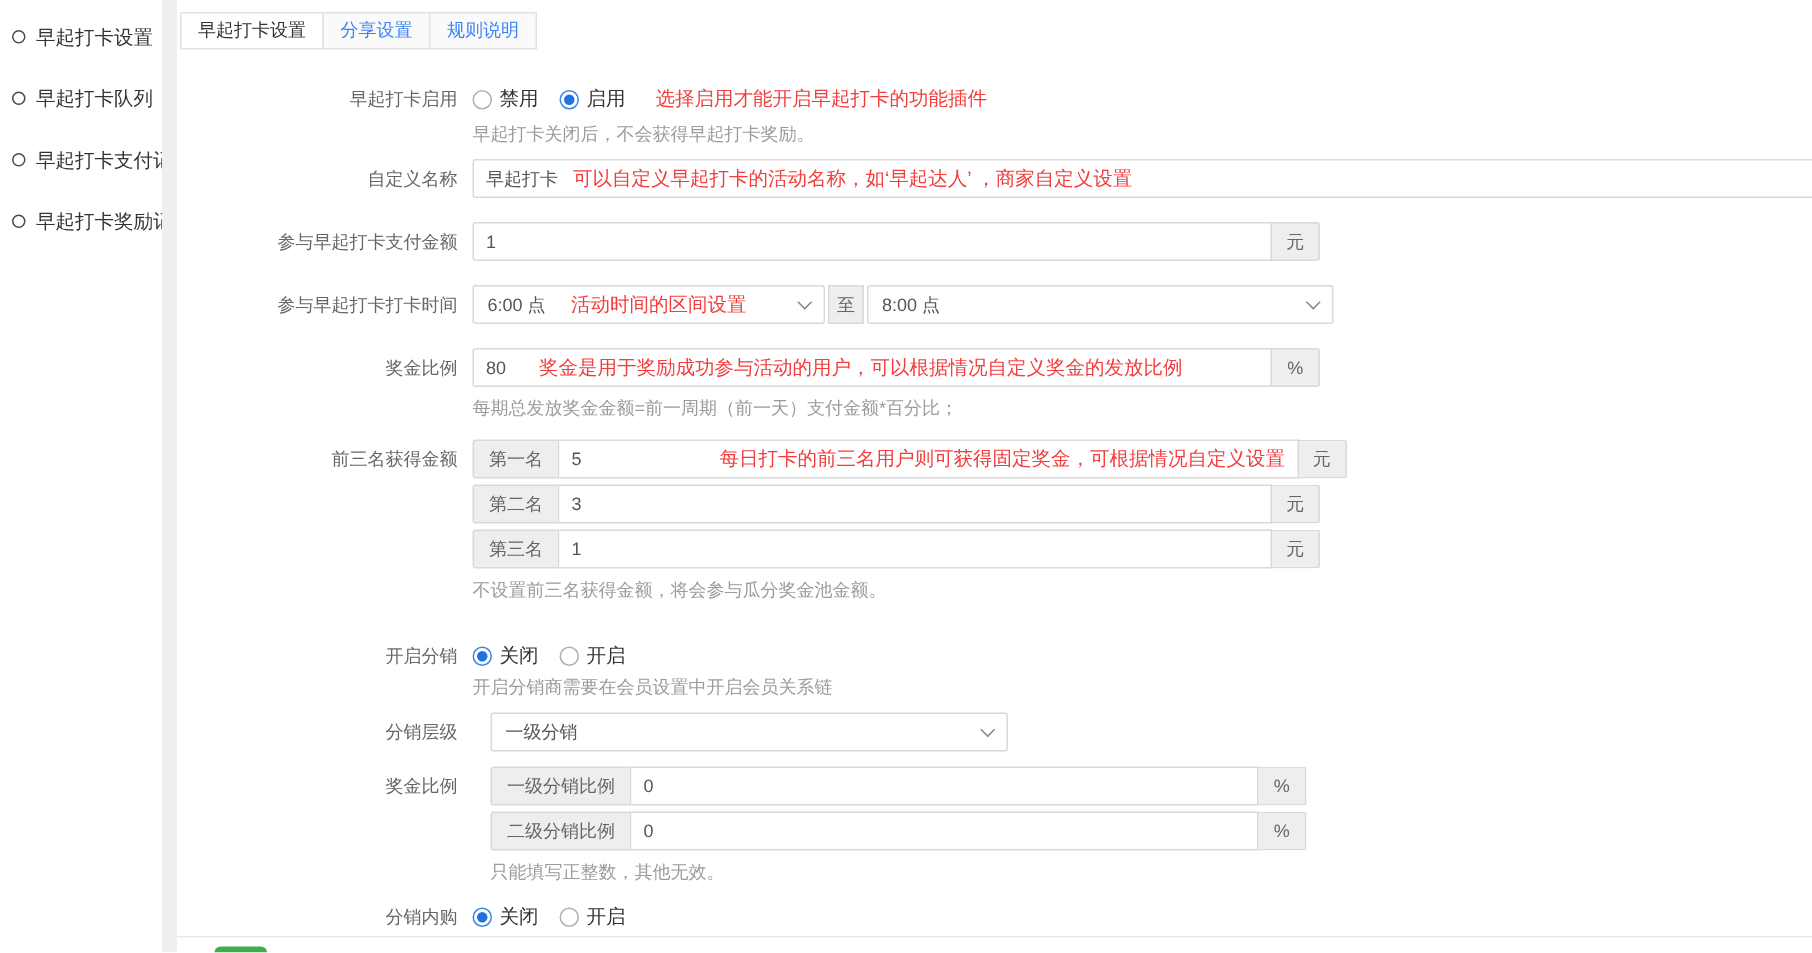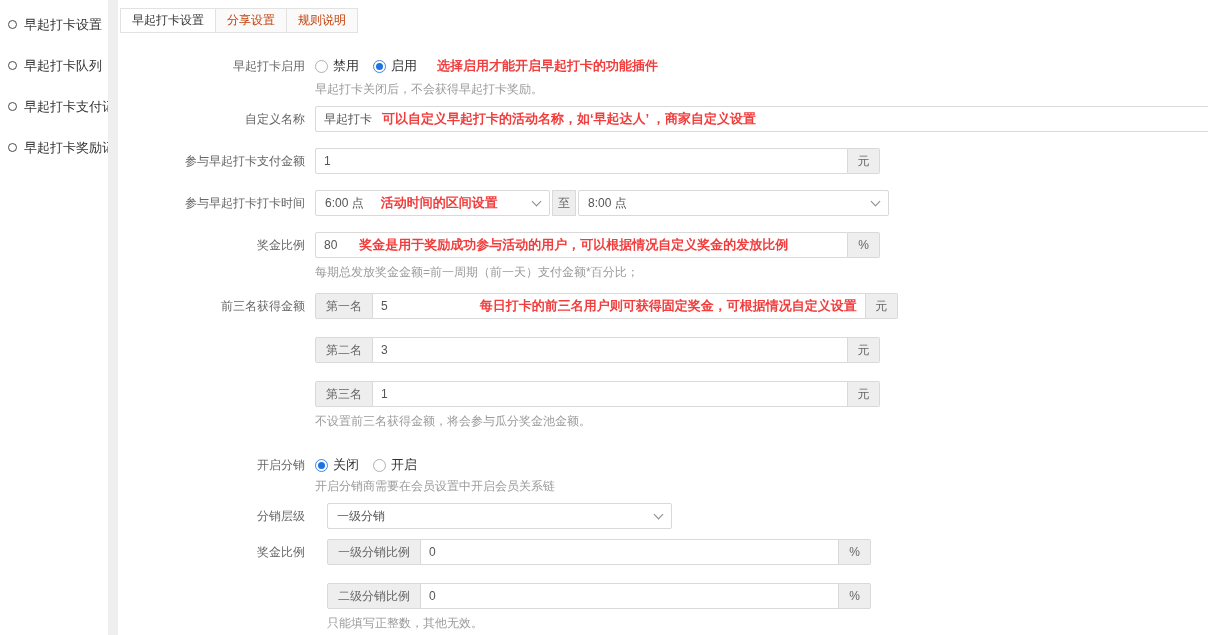--- a/index.html
+++ b/index.html
@@ -11,32 +11,32 @@
   .side-item { height:41px; display:flex; align-items:center; gap:7px; padding-left:8px; cursor:pointer; white-space:nowrap; }
   .side-circle { width:9px; height:9px; border:1.5px solid #4a4a4a; border-radius:50%; flex:0 0 auto; }
   .side-label { font-size:13px; color:#333; }
 
   .gap-strip { position:absolute; left:108px; top:0; width:10px; height:635px; background:#efefef; }
 
   
   .content { position:absolute; left:118px; top:0; width:1090px; height:635px; background:#fff; }
 
   .tabbar { display:flex; margin-top:8px; margin-left:2px; }
-  .tab { height:25px; line-height:23px; padding:0 11px; border:1px solid #e2e2e2; font-size:12px; color:#c2410c; background:#fafafa; margin-left:-1px; cursor:pointer; }
+  .tab { height:25px; line-height:23px; padding:0 11px; border:1px solid #e2e2e2; font-size:12px; color:#3b82f6; background:#fafafa; margin-left:-1px; cursor:pointer; }
   .tab:first-child { margin-left:0; }
   .tab.active { background:#fff; color:#333; }
 
   
   .row { display:flex; }
   .flabel { width:197px; padding-right:10px; text-align:right; font-size:12px; color:#666; line-height:26px; flex:0 0 auto; white-space:nowrap; }
   .flabel.short { line-height:18px; }
   .fctrl { flex:1 1 auto; }
 
   .help { font-size:12px; color:#9b9b9b; margin-top:6px; }
-  .hint { color:#f23d3d; font-weight:700; font-size:13px; white-space:nowrap; }
+  .hint { color:#f23d3d; font-weight:400; font-size:13px; white-space:nowrap; }
 
   .radio-line { display:flex; align-items:center; height:18px; font-size:13px; color:#333; }
   .radio { width:13px; height:13px; border:1px solid #b0b0b0; border-radius:50%; background:#fff; position:relative; margin-right:5px; cursor:pointer; flex:0 0 auto; }
   .radio.checked { border-color:#3b87e8; }
   .radio.checked::after { content:""; position:absolute; left:2px; top:2px; width:7px; height:7px; border-radius:50%; background:#1f72e0; }
   .ropt { margin-right:14px; }
   .radio-line .hint { margin-left:6px; }
 
   .ibox { height:26px; border:1px solid #d9d9d9; border-radius:2px; background:#fff; display:flex; align-items:center; padding:0 8px; font-size:12px; color:#555; }
   .igroup { display:flex; }
@@ -48,21 +48,21 @@
   .selectbox { height:26px; border:1px solid #d9d9d9; border-radius:2px; background:#fff; display:flex; align-items:center; padding:0 9px; font-size:12px; color:#555; cursor:pointer; }
   .chev { width:7px; height:7px; border-right:1.6px solid #888; border-bottom:1.6px solid #888; transform:rotate(45deg); margin-top:-4px; flex:0 0 auto; }
   .spacer { flex:1 1 auto; }
 
   .tobox { height:26px; width:24px; background:#eee; border:1px solid #d9d9d9; display:flex; align-items:center; justify-content:center; font-size:12px; color:#666; margin:0 2px; flex:0 0 auto; }
 
   .footer { border-top:1px solid #e8e8e8; margin-top:4px; }
   .submit-btn { margin:6px 0 0 25px; width:35px; height:26px; background:#43ad49; color:#fff; font-size:13px; border:none; border-radius:4px; cursor:pointer; font-family:inherit; }
 
   .mt13{margin-top:24px}.mt8{margin-top:8px}.mt16{margin-top:16px}.mt12{margin-top:12px}
-  .mt26{margin-top:26px}.mt10{margin-top:10px}.mt6{margin-top:18px}.mt4{margin-top:4px}
+  .mt26{margin-top:26px}.mt10{margin-top:10px}.mt6{margin-top:4px}.mt4{margin-top:4px}
   .w565{width:565px}.w813{width:960px}.w560{width:544px}
   .ml12{margin-left:12px}
   .hint-gap-name{margin-left:10px}
   .hint-gap-pay{margin-left:42px}
   .hint-gap-bonus{margin-left:22px}
   .hint-gap-top3{margin-left:92px}
   .hint-gap-time{margin-left:17px}
   .val{white-space:nowrap}
 </style>
 </head>

